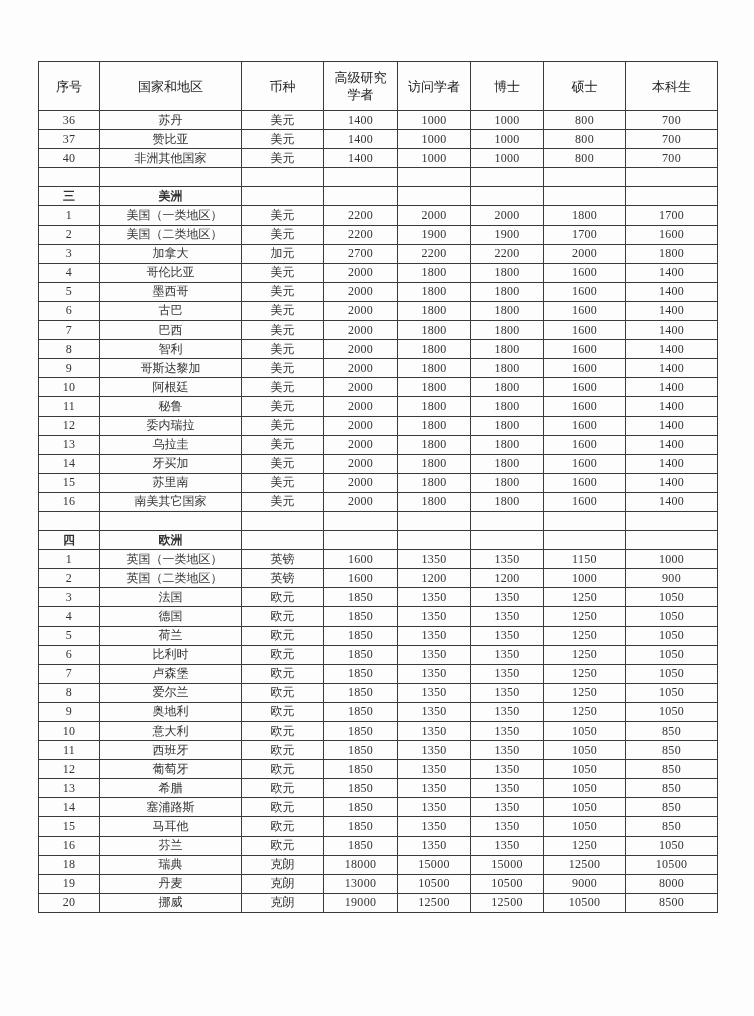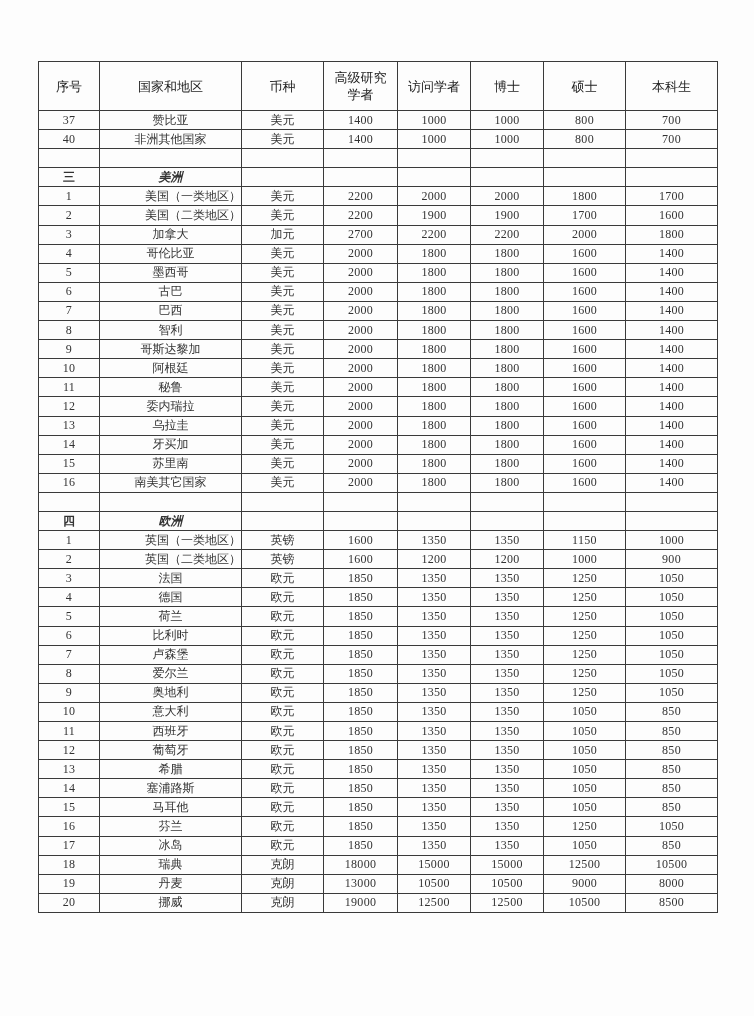--- a/index.html
+++ b/index.html
@@ -12,24 +12,24 @@
   }
   table.grid th, table.grid td {
     border: 1px solid #3a3a3a; padding: 0; text-align: center; vertical-align: middle;
     overflow: hidden; white-space: nowrap;
   }
   table.grid th { height: 48px; font-size: 13px; font-weight: normal; color: #222; line-height: 17px; white-space: normal; }
   table.grid td { height: 18.1px; font-size: 12px; line-height: 17px; color: #333;
                   font-family: "Liberation Serif", "DejaVu Serif", serif; }
   td.num { letter-spacing: 0.3px; }
   td.name { font-size: 12.5px; }
-  td.name.left { text-align: right; padding-left: 8px; }
+  td.name.left { text-align: center; padding-left: 8px; }
   td.cur { font-size: 12.5px; }
   tr.section td.idx { font-weight: bold; }
-  tr.section td.name { font-weight: bold; font-style: italic; }
+  tr.section td.name { font-weight: bold; }
 </style>
 </head>
 <body>
 
 <div class="page">
   <table class="grid">
     <colgroup>
       <col style="width:61px">
         <col style="width:142px">
         <col style="width:82px">
@@ -46,20 +46,30 @@
         <th>币种</th>
         <th style="padding:0 8px;">高级研究学者</th>
         <th>访问学者</th>
         <th>博士</th>
         <th>硕士</th>
         <th>本科生</th>
       </tr>
     </thead>
     <tbody id="tbody">
         <tr>
+          <td class="idx num">36</td>
+          <td class="name">苏丹</td>
+          <td class="cur">美元</td>
+          <td class="num">1400</td>
+          <td class="num">1000</td>
+          <td class="num">1000</td>
+          <td class="num">800</td>
+          <td class="num">700</td>
+        </tr>
+        <tr>
           <td class="idx num">37</td>
           <td class="name">赞比亚</td>
           <td class="cur">美元</td>
           <td class="num">1400</td>
           <td class="num">1000</td>
           <td class="num">1000</td>
           <td class="num">800</td>
           <td class="num">700</td>
         </tr>
         <tr>
@@ -424,30 +434,20 @@
         </tr>
         <tr>
           <td class="idx num">16</td>
           <td class="name">芬兰</td>
           <td class="cur">欧元</td>
           <td class="num">1850</td>
           <td class="num">1350</td>
           <td class="num">1350</td>
           <td class="num">1250</td>
           <td class="num">1050</td>
-        </tr>
-        <tr>
-          <td class="idx num">17</td>
-          <td class="name">冰岛</td>
-          <td class="cur">欧元</td>
-          <td class="num">1850</td>
-          <td class="num">1350</td>
-          <td class="num">1350</td>
-          <td class="num">1050</td>
-          <td class="num">850</td>
         </tr>
         <tr>
           <td class="idx num">18</td>
           <td class="name">瑞典</td>
           <td class="cur">克朗</td>
           <td class="num">18000</td>
           <td class="num">15000</td>
           <td class="num">15000</td>
           <td class="num">12500</td>
           <td class="num">10500</td>

